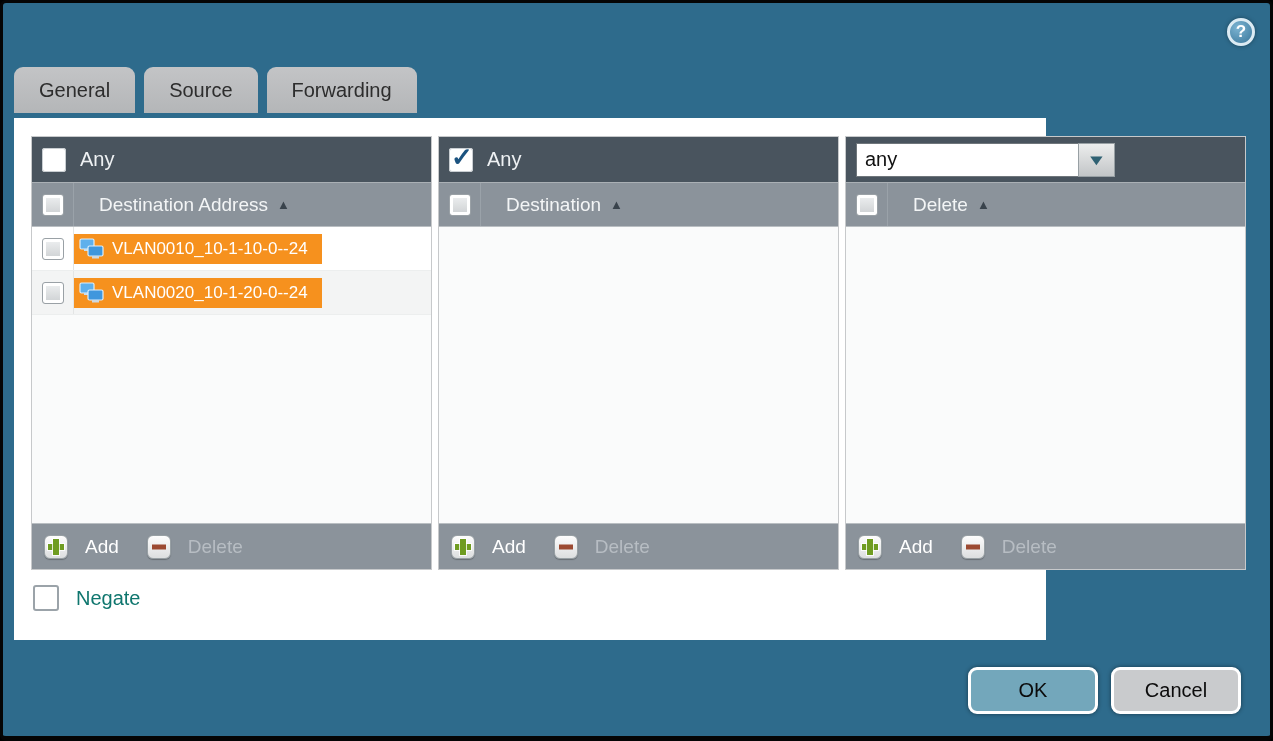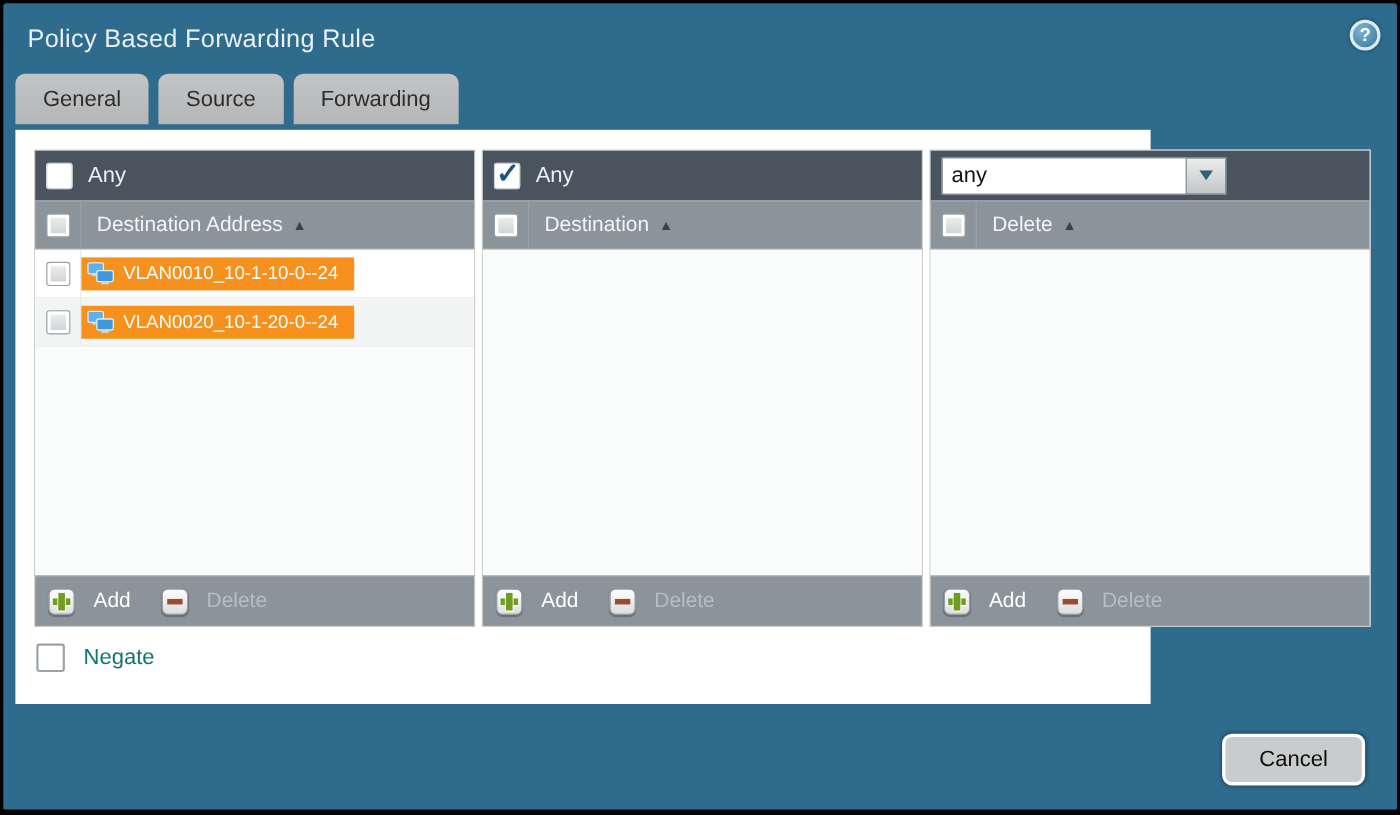--- a/index.html
+++ b/index.html
@@ -31,21 +31,21 @@
   .panel { display:flex; flex-direction:column; border:1px solid #c7c9cb; background:#fafbfb; }
 
   .panel-top { height:46px; background:#49545e; display:flex; align-items:center;
                padding:0 10px; gap:14px; flex:none; border-bottom:1px solid #aab0b5; }
   .any-label { color:#eef1f3; font-size:20px; }
 
   .panel-colhead { height:44px; background:#8b939b; display:flex; align-items:center;
                    flex:none; border-bottom:1px solid #b9bec2; color:#f3f5f6; font-size:19px; }
   .colhead-cbcell { width:42px; height:100%; display:flex; align-items:center;
                     justify-content:center; border-right:1px solid #9aa2a9; flex:none; }
-  .colhead-label { margin-left:14px; }
+  .colhead-label { margin-left:25px; }
   .sort-arrow { margin-left:9px; font-size:13px; color:#39434c; }
 
   .panel-body { flex:1; background:#fafbfb; overflow:hidden; }
   .row { height:44px; display:flex; align-items:center; border-bottom:1px solid #eceeee;
          background:#fff; cursor:pointer; }
   .row.alt { background:#f3f4f4; }
   .row-cbcell { width:42px; height:100%; display:flex; align-items:center;
                 justify-content:center; border-right:1px solid #e3e5e5; flex:none; }
   .chip { height:30px; background:#f6911e; color:#fff;
           display:inline-flex; align-items:center; gap:7px; padding:0 14px 0 5px;
@@ -104,21 +104,20 @@
   .btn-cancel { background:#c9cbcd; }
 
   
   .net-icon { width:26px; height:22px; flex:none; }
 </style>
 </head>
 <body>
 
 <div class="window">
 
-  <div class="title">Policy Based Forwarding Rule</div>
   <div class="help">?</div>
 
   <div class="tabs">
     <div class="tab">General</div>
     <div class="tab">Source</div>
     <div class="tab">Forwarding</div>
   </div>
 
   <div class="content">
     <div class="panels">
@@ -236,17 +235,18 @@
     </div>
 
     <div class="negate-row">
       <span class="cb-negate"></span>
       <span class="negate-label">Negate</span>
     </div>
   </div>
 
   <div class="dialog-footer">
     <div class="btn-row">
+      <div class="btn btn-ok">OK</div>
       <div class="btn btn-cancel">Cancel</div>
     </div>
   </div>
 
 </div>
 
 </body></html>

